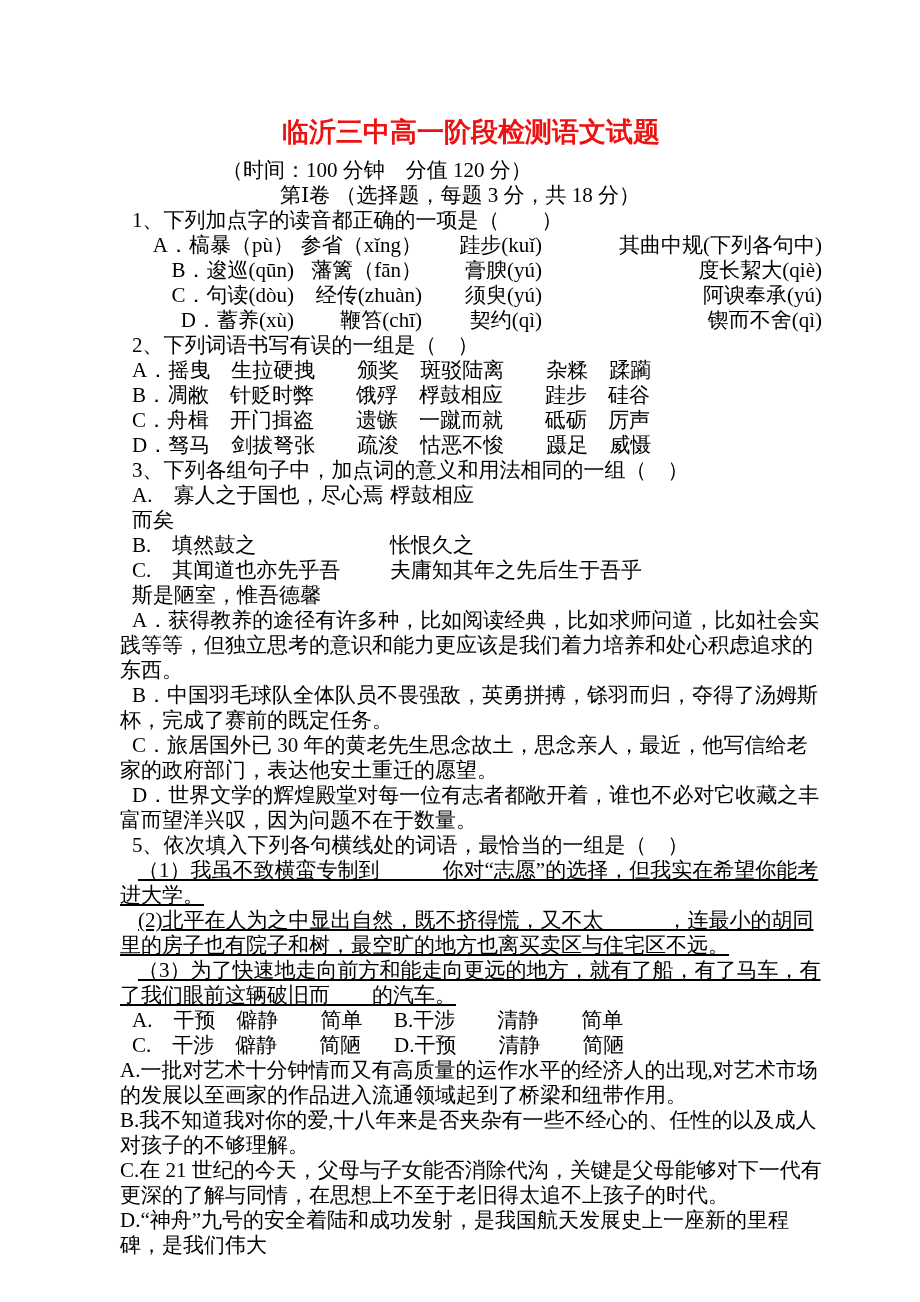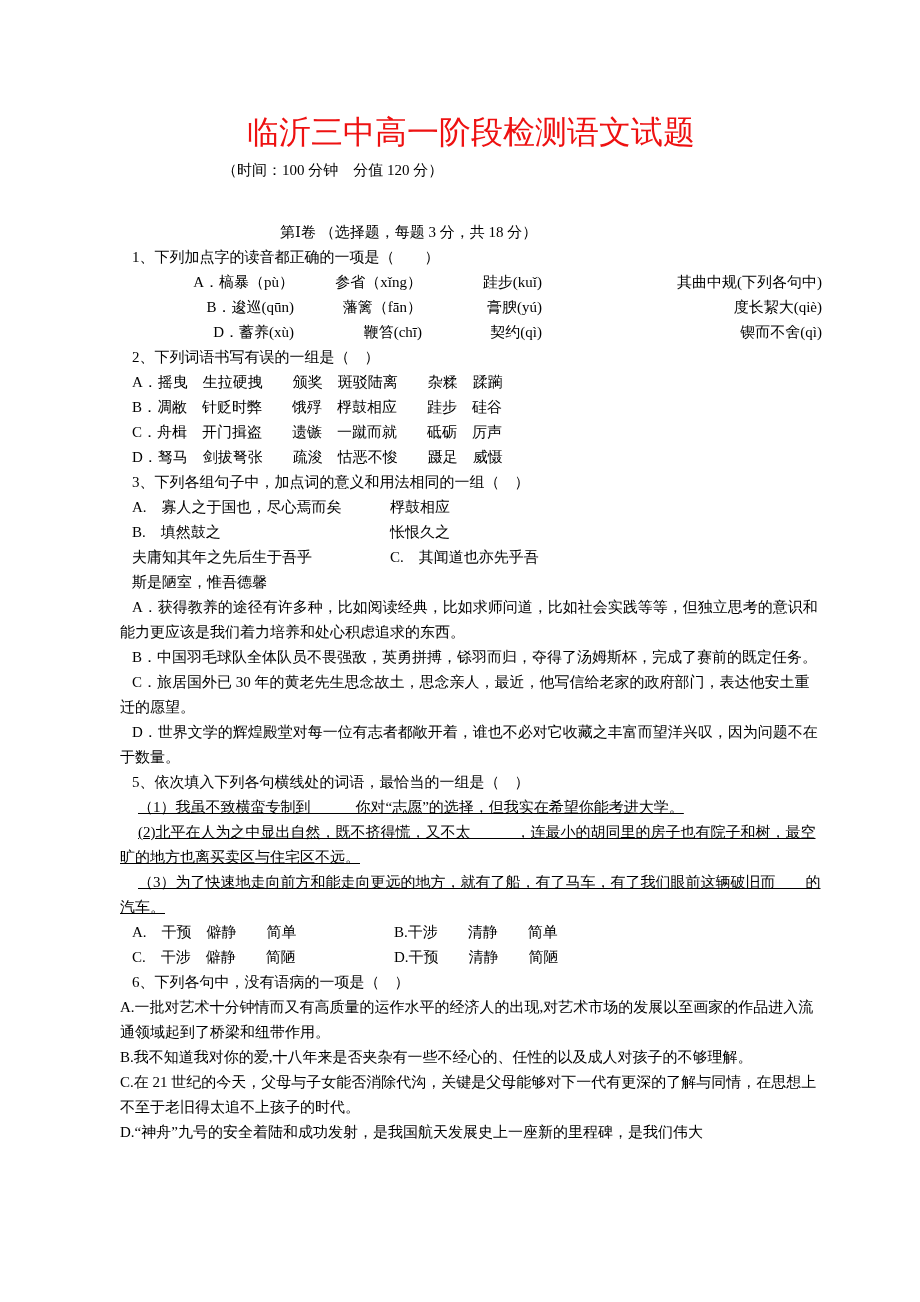--- a/index.html
+++ b/index.html
@@ -13,33 +13,33 @@
     overflow:hidden;
   }
   .content{
     position:absolute;
     left:120px;top:112px;
     width:702px;
   }
   .title{
     margin:0 0 6px 0;
     text-align:center;
-    font-size:32px;
+    font-size:27px;
     line-height:40px;
-    font-weight:normal;
+    font-weight:bold;
     color:#ee1111;
   }
   .line{
-    font-size:15px;
+    font-size:21px;
     line-height:25px;
     margin:0;
     white-space:normal;
   }
   .meta{padding-left:102px;}
-  .sect{padding-left:160px;margin-top:37px;}
+  .sect{padding-left:160px;}
   .ind{text-indent:12px;}     
   .ind2{text-indent:18px;text-decoration:underline;}    
   .g4{
     display:grid;
     grid-template-columns:162px 128px 120px auto;
     padding-left:12px;
     text-align:right;
   }
   .g2{
     display:grid;
@@ -70,20 +70,26 @@
       <span class="cell">跬步(kuǐ)</span>
       <span class="cell">其曲中规(下列各句中)</span>
     </div>
     <div class="line g4">
       <span class="cell">B．逡巡(qūn)</span>
       <span class="cell">藩篱（fān）</span>
       <span class="cell">膏腴(yú)</span>
       <span class="cell">度长絜大(qiè)</span>
     </div>
     <div class="line g4">
+      <span class="cell">C．句读(dòu)</span>
+      <span class="cell">经传(zhuàn)</span>
+      <span class="cell">须臾(yú)</span>
+      <span class="cell">阿谀奉承(yú)</span>
+    </div>
+    <div class="line g4">
       <span class="cell">D．蓄养(xù)</span>
       <span class="cell">鞭笞(chī)</span>
       <span class="cell">契约(qì)</span>
       <span class="cell">锲而不舍(qì)</span>
     </div>
 
     <div class="line ind">2、下列词语书写有误的一组是（　）</div>
     <div class="line ind">A．摇曳　生拉硬拽　　颁奖　斑驳陆离　　杂糅　蹂躏</div>
     <div class="line ind">B．凋敝　针贬时弊　　饿殍　桴鼓相应　　跬步　硅谷</div>
     <div class="line ind">C．舟楫　开门揖盗　　遗镞　一蹴而就　　砥砺　厉声</div>
@@ -92,22 +98,22 @@
     <div class="line ind">3、下列各组句子中，加点词的意义和用法相同的一组（　）</div>
     <div class="line g2">
       <span class="cell">A.　寡人之于国也，尽心焉而矣</span>
       <span class="cell">桴鼓相应</span>
     </div>
     <div class="line g2">
       <span class="cell">B.　填然鼓之</span>
       <span class="cell">怅恨久之</span>
     </div>
     <div class="line g2">
+      <span class="cell">C.　其闻道也亦先乎吾</span>
       <span class="cell">夫庸知其年之先后生于吾乎</span>
-      <span class="cell">C.　其闻道也亦先乎吾</span>
     </div>
     <div class="line g2">
       <span class="cell">斯是陋室，惟吾德馨</span>
     </div>
 
     <div class="line ind">A．获得教养的途径有许多种，比如阅读经典，比如求师问道，比如社会实践等等，但独立思考的意识和能力更应该是我们着力培养和处心积虑追求的东西。</div>
     <div class="line ind">B．中国羽毛球队全体队员不畏强敌，英勇拼搏，铩羽而归，夺得了汤姆斯杯，完成了赛前的既定任务。</div>
     <div class="line ind">C．旅居国外已 30 年的黄老先生思念故土，思念亲人，最近，他写信给老家的政府部门，表达他安土重迁的愿望。</div>
     <div class="line ind">D．世界文学的辉煌殿堂对每一位有志者都敞开着，谁也不必对它收藏之丰富而望洋兴叹，因为问题不在于数量。</div>
 
@@ -117,20 +123,19 @@
     <div class="line ind2">（3）为了快速地走向前方和能走向更远的地方，就有了船，有了马车，有了我们眼前这辆破旧而____的汽车。</div>
     <div class="line g2b">
       <span class="cell">A.　干预　僻静　　简单</span>
       <span class="cell">B.干涉　　清静　　简单</span>
     </div>
     <div class="line g2b">
       <span class="cell">C.　干涉　僻静　　简陋</span>
       <span class="cell">D.干预　　清静　　简陋</span>
     </div>
 
-    <div class="line ind">6、下列各句中，没有语病的一项是（　）</div>
     <div class="line">A.一批对艺术十分钟情而又有高质量的运作水平的经济人的出现,对艺术市场的发展以至画家的作品进入流通领域起到了桥梁和纽带作用。</div>
     <div class="line">B.我不知道我对你的爱,十八年来是否夹杂有一些不经心的、任性的以及成人对孩子的不够理解。</div>
     <div class="line">C.在 21 世纪的今天，父母与子女能否消除代沟，关键是父母能够对下一代有更深的了解与同情，在思想上不至于老旧得太追不上孩子的时代。</div>
     <div class="line">D.“神舟”九号的安全着陆和成功发射，是我国航天发展史上一座新的里程碑，是我们伟大</div>
 
   </div>
 </div>
 
 </body></html>

